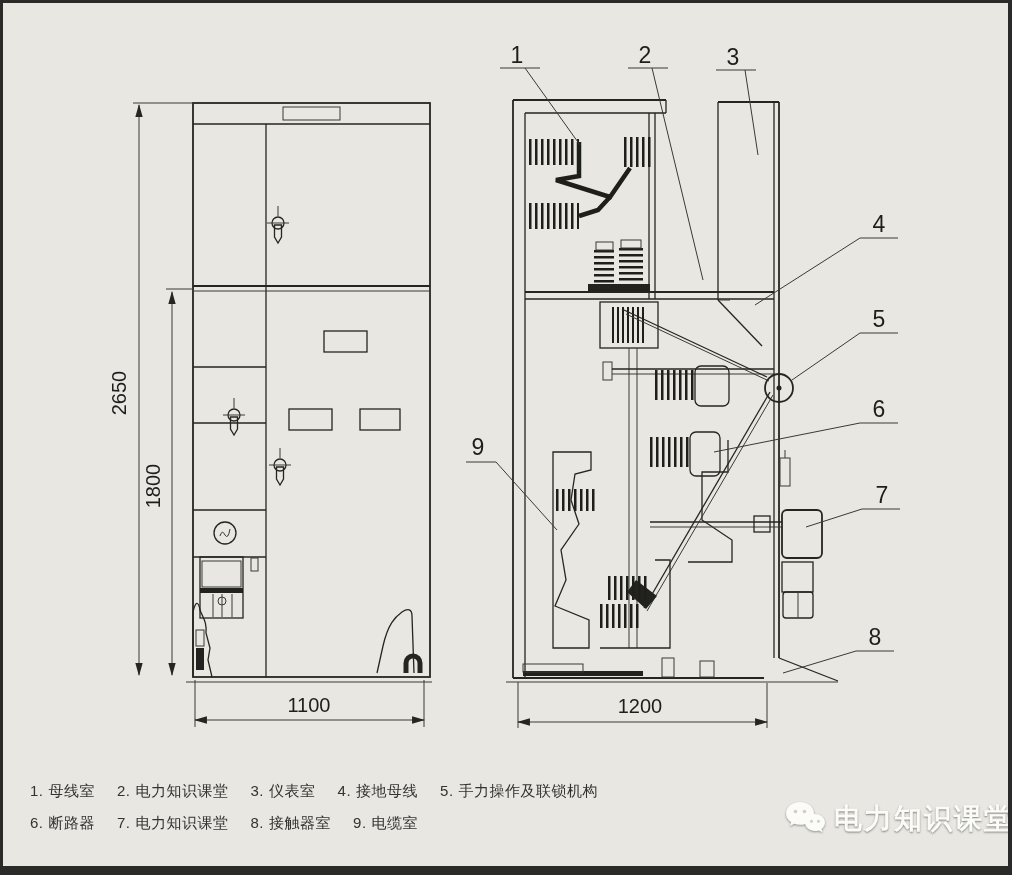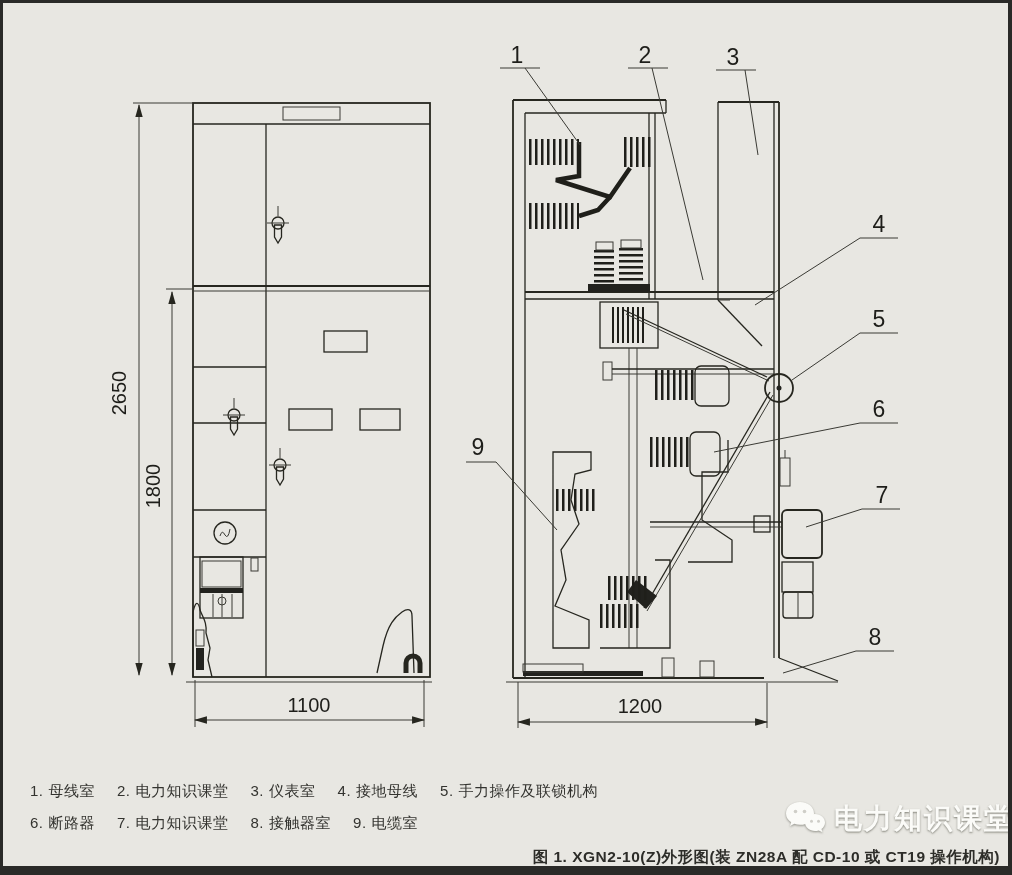--- a/index.html
+++ b/index.html
@@ -349,14 +349,13 @@
       <path d="M16,2 C8,2 2,7 2,13.5 C2,17.2 4,20.2 7.2,22.2 L6,26 L10.4,23.8 C12.1,24.4 14,24.8 16,24.8 C24,24.8 30,19.8 30,13.4 C30,7 24,2 16,2 Z" fill="#fbfbf8"></path>
       <circle cx="11.5" cy="11.5" r="1.8" fill="#cfcec8"></circle>
       <circle cx="20.5" cy="11.5" r="1.8" fill="#cfcec8"></circle>
       <path d="M31,14 C25.5,14 21,17.8 21,22.5 C21,27.2 25.5,31 31,31 C32.3,31 33.6,30.8 34.7,30.4 L38.5,32.3 L37.5,29 C39.7,27.4 41,25.1 41,22.5 C41,17.8 36.5,14 31,14 Z" fill="#fbfbf8"></path>
       <circle cx="27.5" cy="21.2" r="1.5" fill="#cfcec8"></circle>
       <circle cx="34.5" cy="21.2" r="1.5" fill="#cfcec8"></circle>
     </svg>
     <span class="brand">电力知识课堂</span>
   </div>
 
-  <div class="caption">图 1. XGN2-10(Z)外形图(装 ZN28A 配 CD-10 或 CT19 操作机构)</div>
 </div>
 
 </body></html>

